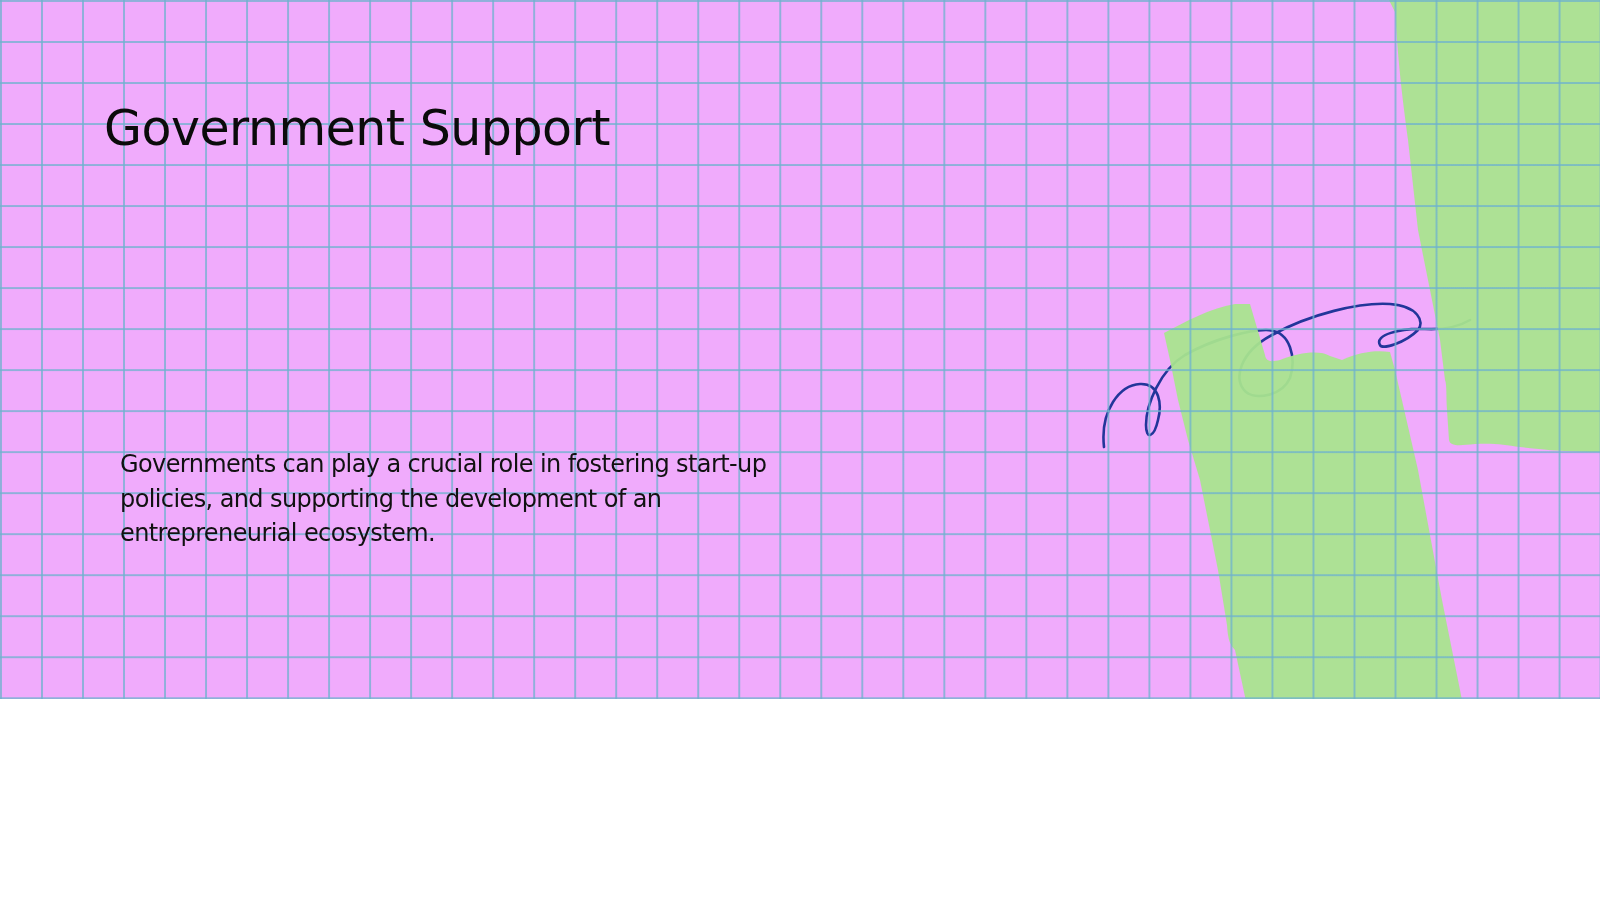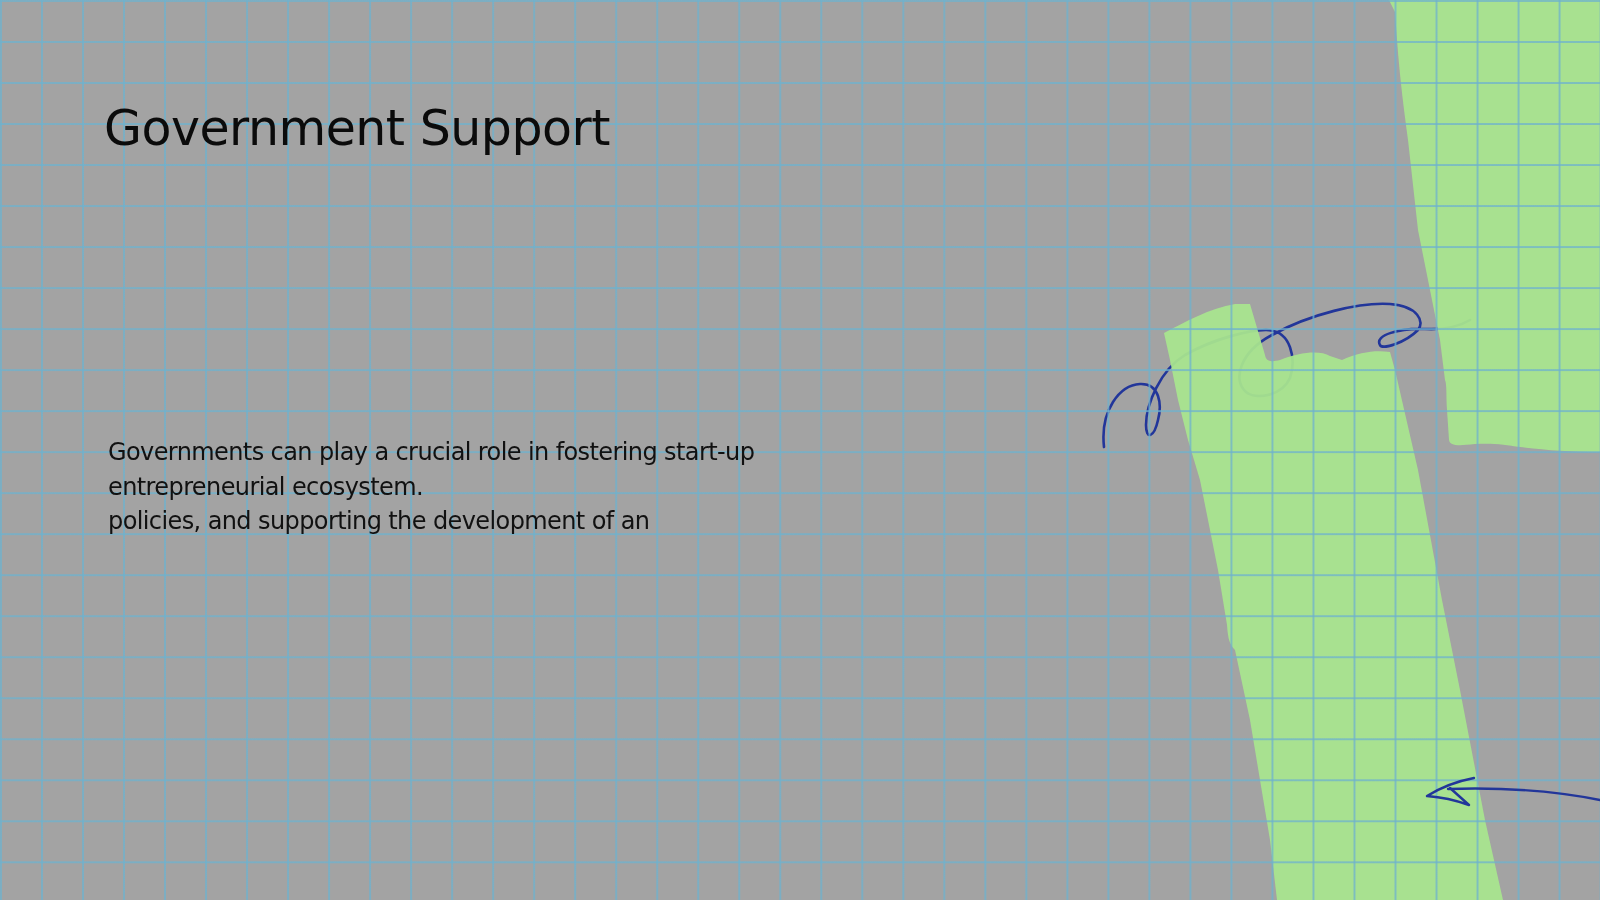--- a/index.html
+++ b/index.html
@@ -6,22 +6,22 @@
       margin: 0;
       padding: 0;
       width: 1600px;
       height: 900px;
       overflow: hidden;
       background: #ffffff;
     }
     .slide {
       position: relative;
       width: 1600px;
-      height: 900px;
-      background: #a3a3a3;
+      height: 699px;
+      background: #f0abfc;
       overflow: hidden;
     }
     .layer {
       position: absolute;
       left: 0;
       top: 0;
       width: 1600px;
       height: 900px;
     }
     .grid {
@@ -42,21 +42,21 @@
       font-size: 49px;
       letter-spacing: -0.5px;
       color: #0b0b0b;
       line-height: 1.2;
       white-space: nowrap;
     }
     .body-text {
       position: absolute;
       left: 104px;
       top: 431px;
-      margin: 4px;
+      margin: 16px;
       font-family: "DejaVu Sans", sans-serif;
       font-size: 24px;
       letter-spacing: -0.6px;
       line-height: 34.7px;
       color: #111111;
     }
     .body-text span {
       display: block;
       white-space: nowrap;
     }
@@ -125,17 +125,17 @@
 
   <svg class="layer" viewBox="0 0 1600 900" width="1600" height="900">
     <path d="M1600 800 C1560 792, 1510 787, 1448 789" fill="none" stroke="#22369a" stroke-width="2.4" stroke-linecap="round"></path>
     <path d="M1474 778 C1458 781, 1440 788, 1427 796 C1440 797, 1455 800, 1469 805 L1450 788" fill="none" stroke="#22369a" stroke-width="2.4" stroke-linecap="round" stroke-linejoin="round"></path>
   </svg>
 
   <h1 class="title">Government Support</h1>
 
   <p class="body-text">
     <span>Governments can play a crucial role in fostering start-up</span>
+    <span>policies, and supporting the development of an</span>
     <span>entrepreneurial ecosystem.</span>
-    <span>policies, and supporting the development of an</span>
   </p>
 
 </div>
 
 </body></html>

